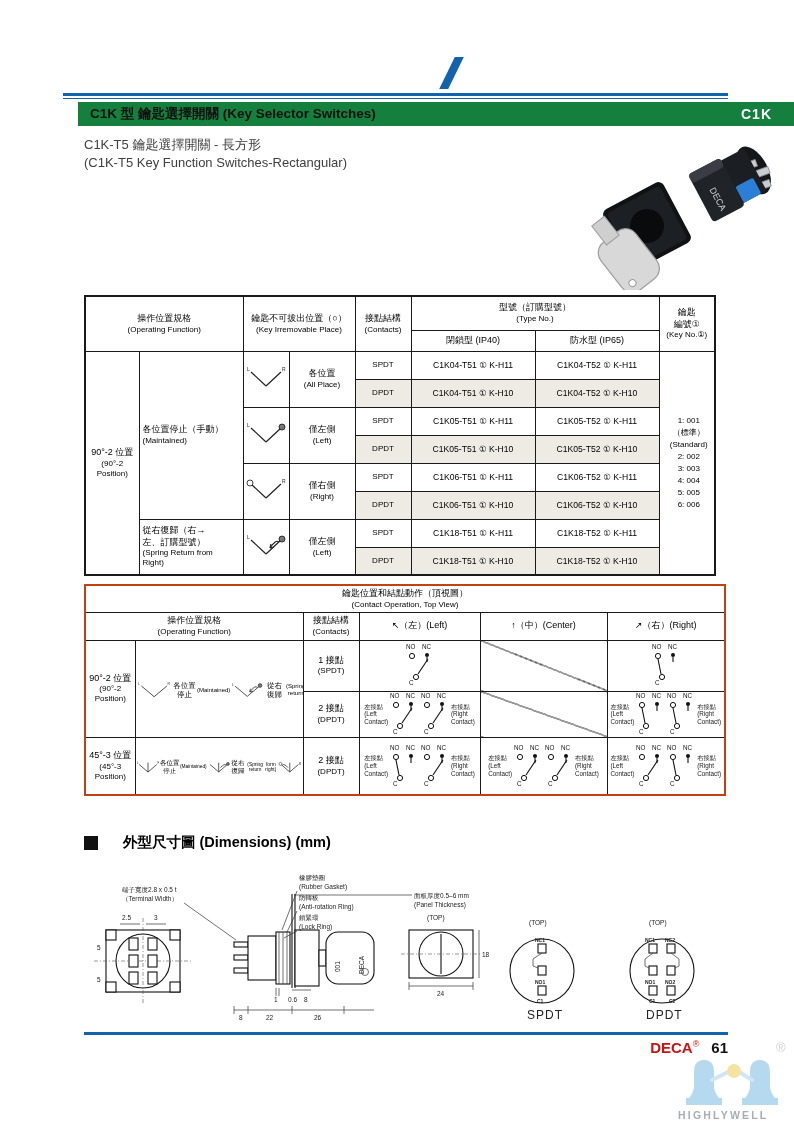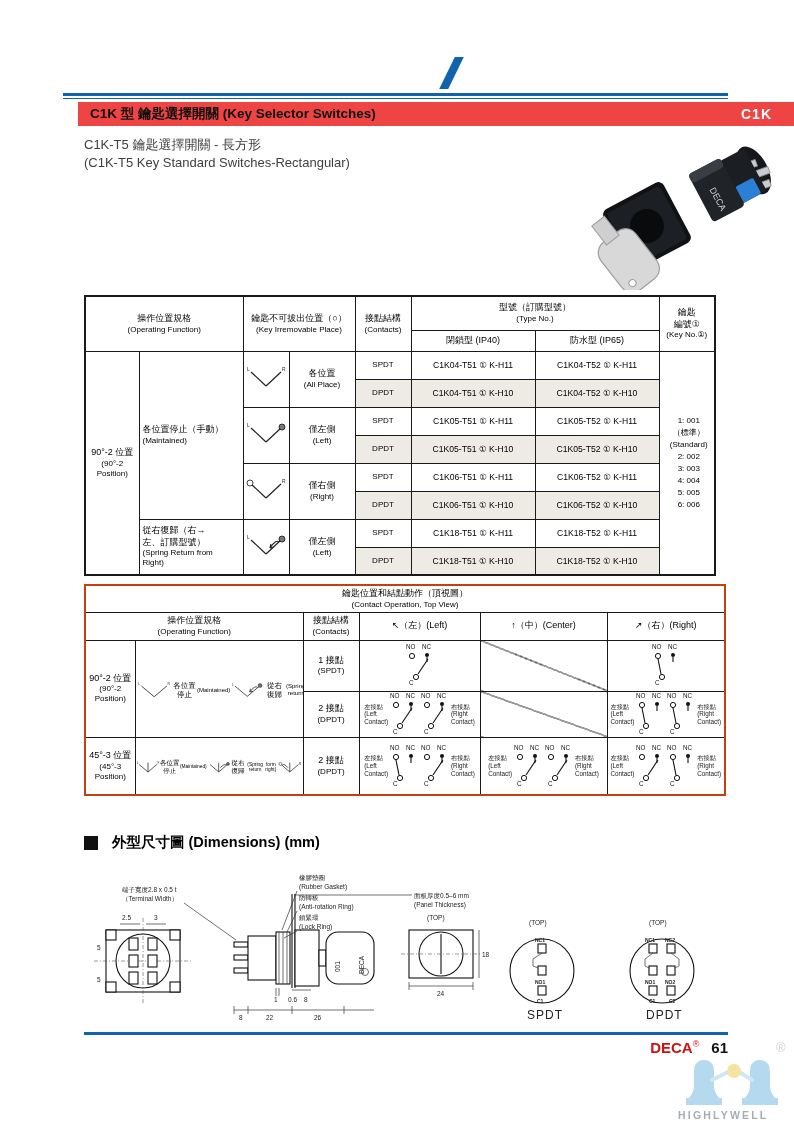--- a/index.html
+++ b/index.html
@@ -9,21 +9,21 @@
   .banner{position:absolute;left:63px;top:57px;width:378px;height:32px;background:#1263ad;
           clip-path:polygon(0 0,100% 0,calc(100% - 16px) 100%,0 100%);
           display:flex;align-items:center;padding-left:28px;box-sizing:border-box;color:#fff;}
   .banner .b1{font-size:19px;font-weight:bold;}
   .banner .b2{font-size:12px;font-weight:bold;margin:4px 4px 0 6px;}
   .banner .b3{font-size:18px;font-weight:bold;}
   .banner-stripe{position:absolute;left:447px;top:57px;width:9px;height:32px;background:#1263ad;transform:skewX(-26deg);}
   .rule1{position:absolute;left:63px;top:93px;width:665px;height:3px;background:#1263ad;}
   .rule2{position:absolute;left:63px;top:98px;width:665px;height:1px;background:#1263ad;}
   
-  .greenbar{position:absolute;left:78px;top:102px;width:716px;height:24px;background:#ef4444;
+  .greenbar{position:absolute;left:78px;top:102px;width:716px;height:24px;background:#15803d;
             display:flex;align-items:center;justify-content:space-between;box-sizing:border-box;padding:0 22px 0 12px;}
   .greenbar .gt{font-size:13.5px;font-weight:bold;color:#111;}
   .greenbar .tag{font-size:14px;font-weight:bold;color:#fff;letter-spacing:1px;}
   .subtitle{position:absolute;left:84px;top:136px;font-size:13px;color:#404040;line-height:1.4;}
   
   table{border-collapse:collapse;table-layout:fixed;}
   .t1{position:absolute;left:84px;top:295px;width:630px;border:2px solid #1a1a1a;}
   .t2{position:absolute;left:84px;top:584px;width:640px;border:2px solid #c2410c;}
   .t1 th,.t1 td,.t2 th,.t2 td{border:1px solid #1a1a1a;font-weight:normal;text-align:center;
       padding:0;vertical-align:middle;overflow:hidden;}
@@ -51,21 +51,21 @@
   .cd line{stroke:#111;stroke-width:1.1;}
   .cd .o{fill:#fff;stroke:#111;stroke-width:1;}
   .cd .f{fill:#111;}
   .cd text{font-size:6.3px;fill:#111;}
   
   .vd path,.vd line{stroke:#222;stroke-width:1.2;fill:none;}
   .vd text{font-size:5px;fill:#222;}
   .vd .lockf{fill:#777;stroke:#111;stroke-width:0.8;}
   .vd .locko{fill:#fff;stroke:#111;stroke-width:0.8;}
   
-  .dimhead{position:absolute;left:84px;top:833px;display:flex;align-items:center;gap:14px;}
+  .dimhead{position:absolute;left:84px;top:833px;display:flex;align-items:center;gap:25px;}
   .dimhead .sq{width:14px;height:14px;background:#111;}
   .dimhead .tx{font-size:14.5px;font-weight:bold;}
   .dims{position:absolute;left:84px;top:868px;}
   .dims text{font-size:6.5px;fill:#222;}
   .dims .cap{font-size:12px;letter-spacing:1px;}
   .dims .pin{font-size:5px;font-weight:bold;}
   .dims .thin{stroke:#333;stroke-width:0.7;fill:none;}
   .dims .med{stroke:#111;stroke-width:1.1;fill:none;}
   .dims .fillw{fill:#fff;stroke:#111;stroke-width:1.1;}
   .dims .dash{stroke:#555;stroke-width:0.6;stroke-dasharray:4 2 1 2;fill:none;}
@@ -86,21 +86,21 @@
   <div class="banner-stripe"></div>
   <div class="rule1"></div>
   <div class="rule2"></div>
 
   <div class="greenbar">
     <span class="gt">C1K 型 鑰匙選擇開關 (Key Selector Switches)</span>
     <span class="tag">C1K</span>
   </div>
   <div class="subtitle">
     <div>C1K-T5 鑰匙選擇開關 - 長方形</div>
-    <div>(C1K-T5 Key Standard Switches-Rectangular)</div>
+    <div>(C1K-T5 Key Function Switches-Rectangular)</div>
   </div>
 
   <svg class="photo" width="205" height="160" viewBox="0 0 205 160">
     <g transform="translate(128,62) rotate(-28)">
       <ellipse cx="46" cy="0" rx="14" ry="26" fill="#15171a"></ellipse>
       <rect x="38" y="-10" width="14" height="7" fill="#c9ccd0" stroke="#8b8f94" stroke-width="0.8" transform="rotate(8 45 -6)"></rect>
       <rect x="44" y="2" width="16" height="7" fill="#c9ccd0" stroke="#8b8f94" stroke-width="0.8" transform="rotate(8 52 5)"></rect>
       <rect x="40" y="14" width="15" height="7" fill="#c9ccd0" stroke="#8b8f94" stroke-width="0.8" transform="rotate(8 47 17)"></rect>
       <rect x="20" y="-24" width="28" height="48" fill="#1b1e22" rx="3"></rect>
       <rect x="22" y="6" width="20" height="18" fill="#2b7fd4" rx="2"></rect>

